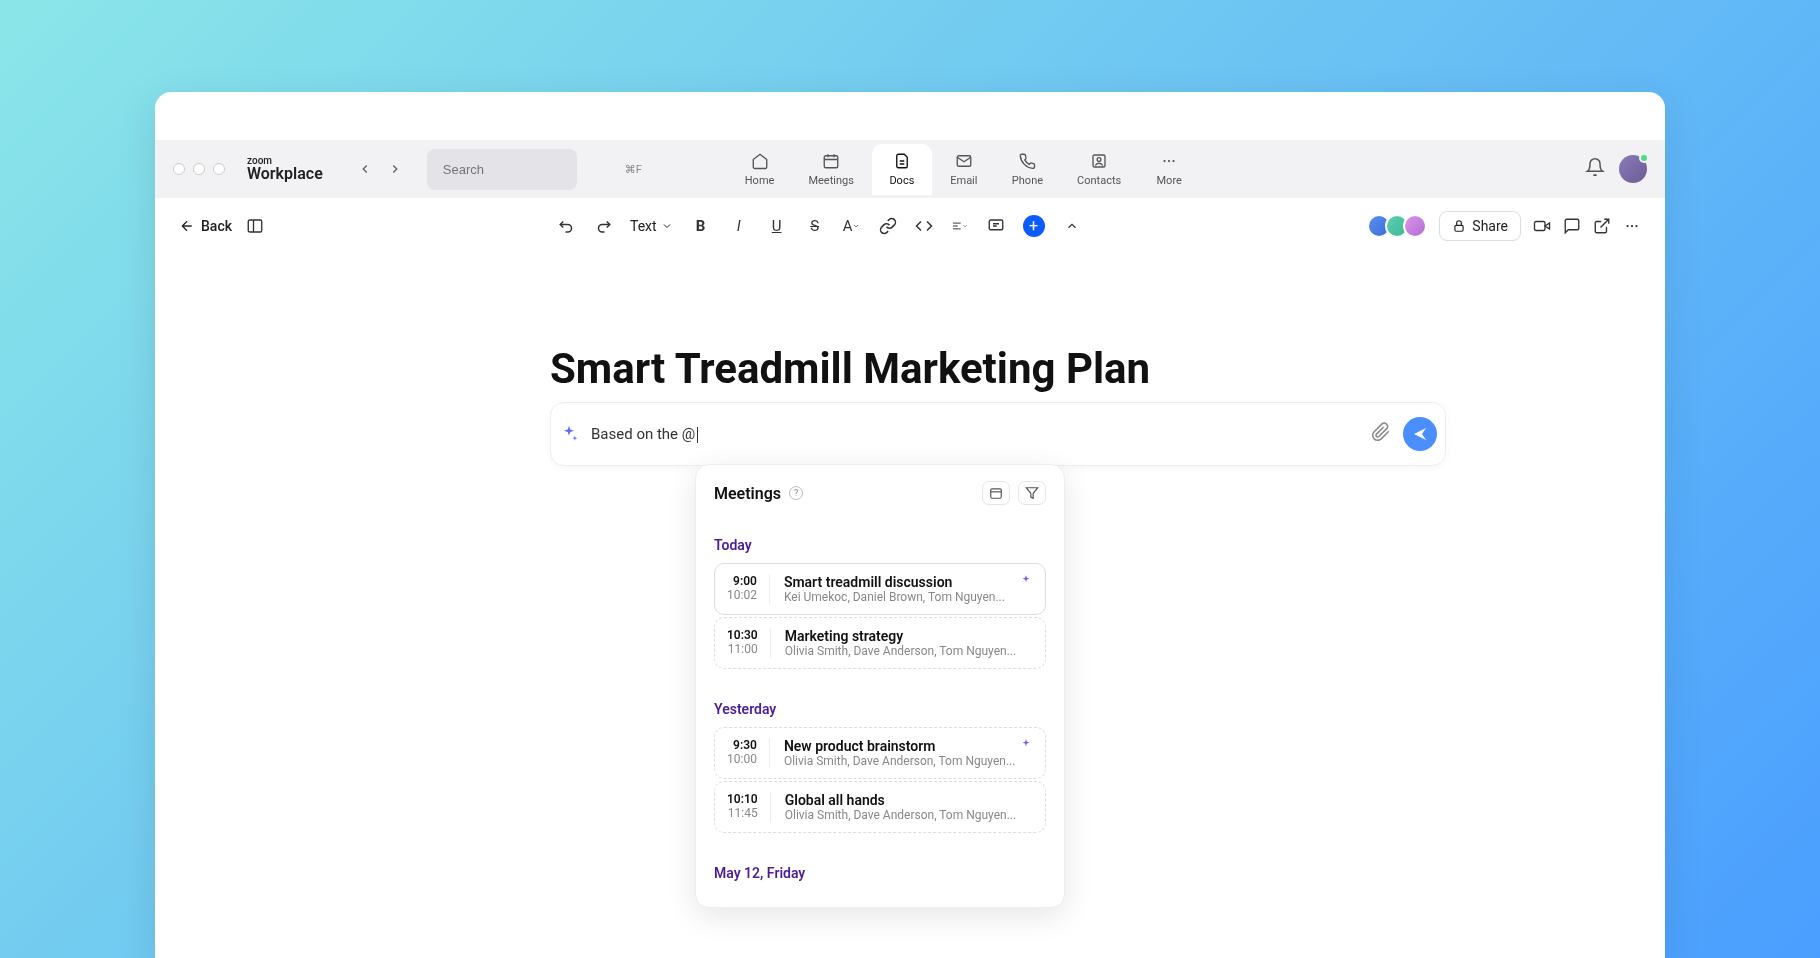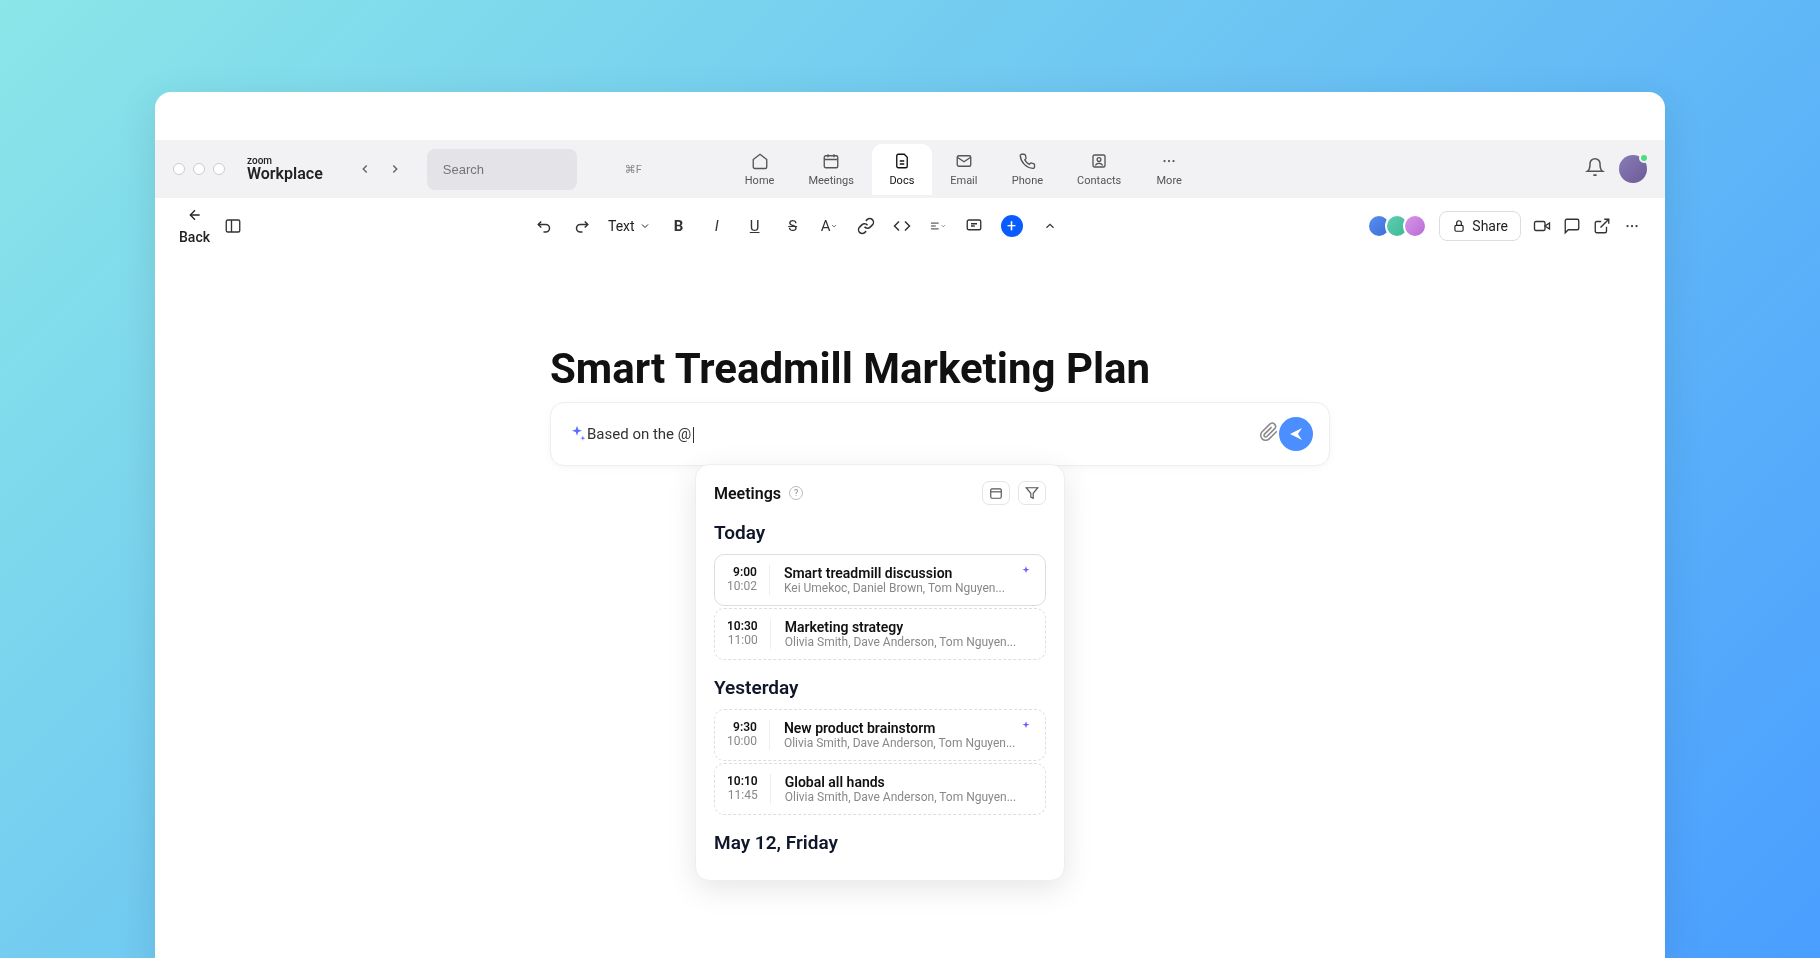--- a/index.html
+++ b/index.html
@@ -54,21 +54,21 @@
 .nav-icon { width: 18px; height: 18px; }
 .titlebar-right { margin-left: auto; display: flex; align-items: center; gap: 14px; }
 .bell-icon { color: #555; cursor: pointer; }
 .user-avatar { width: 28px; height: 28px; border-radius: 50%; background: linear-gradient(135deg,#8a7cb8,#6b5b95); position: relative; }
 .user-status { position: absolute; top: -2px; right: -2px; width: 10px; height: 10px; border-radius: 50%; background: #4ade80; border: 2px solid #f2f2f4; }
 
 .toolbar {
   height: 56px; display: flex; align-items: center; padding: 0 24px; gap: 14px;
   border-bottom: 1px solid transparent;
 }
-.back-btn { display: flex; align-items: center; gap: 6px; color: #222; cursor: pointer; font-size: 14px; font-weight: 500; flex-direction: column; }
+.back-btn { display: flex; align-items: center; gap: 6px; color: #222; cursor: pointer; font-size: 14px; font-weight: 500; }
 .tb-icon { width: 18px; height: 18px; color: #333; cursor: pointer; display: flex; align-items: center; justify-content: center; }
 .text-dropdown { display: flex; align-items: center; gap: 4px; font-size: 14px; color: #222; cursor: pointer; }
 .format-btn { font-size: 15px; color: #333; cursor: pointer; width: 20px; text-align: center; }
 .format-btn.bold { font-weight: 700; }
 .format-btn.italic { font-style: italic; }
 .format-btn.underline { text-decoration: underline; }
 .format-btn.strike { text-decoration: line-through; }
 .plus-circle { width: 22px; height: 22px; border-radius: 50%; background: #0b5cff; color: #fff; display: flex; align-items: center; justify-content: center; cursor: pointer; font-size: 16px; }
 .toolbar-center { margin-left: 280px; display: flex; align-items: center; gap: 18px; }
 .toolbar-right { margin-left: auto; display: flex; align-items: center; gap: 12px; }
@@ -82,44 +82,44 @@
   display: flex; align-items: center; gap: 6px; border: 1px solid #ddd; border-radius: 8px;
   padding: 6px 12px; font-size: 14px; color: #222; cursor: pointer; background: #fff;
 }
 
 .doc-body { padding: 90px 12px 0 0; }
 .doc-title {
   font-size: 42px; font-weight: 700; color: #111; margin-left: 395px;
 }
 
 .ai-prompt {
-  position: absolute; left: 395px; top: 310px; width: 780px;
-  border: 1px solid #eee; border-radius: 14px; padding: 14px 16px;
-  display: flex; align-items: center; background: #fff;
+  position: absolute; left: 395px; top: 310px; width: 896px;
+  border: 1px solid #eee; border-radius: 14px; padding: 14px 8px;
+  display: flex; align-items: center; gap: 12px; background: #fff;
   box-shadow: 0 2px 8px rgba(0,0,0,0.04);
 }
 .sparkle-icon { color: #5b6cff; }
 .ai-text { flex: 1; font-size: 15px; color: #333; }
 .ai-mention { color: #333; }
 .ai-cursor { display: inline-block; width: 1px; height: 16px; background: #333; vertical-align: middle; margin-left: 2px; }
 .attach-icon { color: #888; cursor: pointer; }
 .send-btn { width: 34px; height: 34px; border-radius: 50%; background: #4a8eff; display: flex; align-items: center; justify-content: center; cursor: pointer; }
 .send-btn svg { color: #fff; }
 
 .meetings-popover {
   position: absolute; left: 540px; top: 372px; width: 370px;
   background: #fff; border: 1px solid #eee; border-radius: 14px;
   box-shadow: 0 8px 30px rgba(0,0,0,0.1); padding: 16px 18px;
 }
 .popover-header { display: flex; align-items: center; gap: 8px; margin-bottom: 14px; }
 .popover-title { font-size: 16px; font-weight: 600; color: #111; }
 .help-icon { width: 14px; height: 14px; border: 1px solid #bbb; border-radius: 50%; display: flex; align-items: center; justify-content: center; font-size: 9px; color: #888; }
 .popover-actions { margin-left: auto; display: flex; gap: 8px; }
 .pill-btn { width: 28px; height: 24px; border: 1px solid #e5e5e5; border-radius: 7px; display: flex; align-items: center; justify-content: center; cursor: pointer; color: #555; }
-.section-label { font-size: 19px; font-weight: 600; color: #0f172a; margin: 16px 0 10px; }
+.section-label { font-size: 14px; font-weight: 600; color: #4c1d95; margin: 32px 0 10px; }
 .meeting-item {
   border: 1px dashed #ddd; border-radius: 10px; padding: 10px 12px; margin-bottom: 2px;
   display: flex; gap: 14px; cursor: pointer; position: relative;
 }
 .meeting-item.solid { border-style: solid; }
 .meeting-time { display: flex; flex-direction: column; align-items: flex-end; font-size: 12px; color: #555; min-width: 38px; border-right: 1px solid #eee; padding-right: 12px; }
 .meeting-time .start { font-weight: 600; color: #111; }
 .meeting-time .end { color: #888; text-align: right; }
 .meeting-info { flex: 1; overflow: hidden; }
 .meeting-title { font-size: 14px; font-weight: 600; color: #111; }

